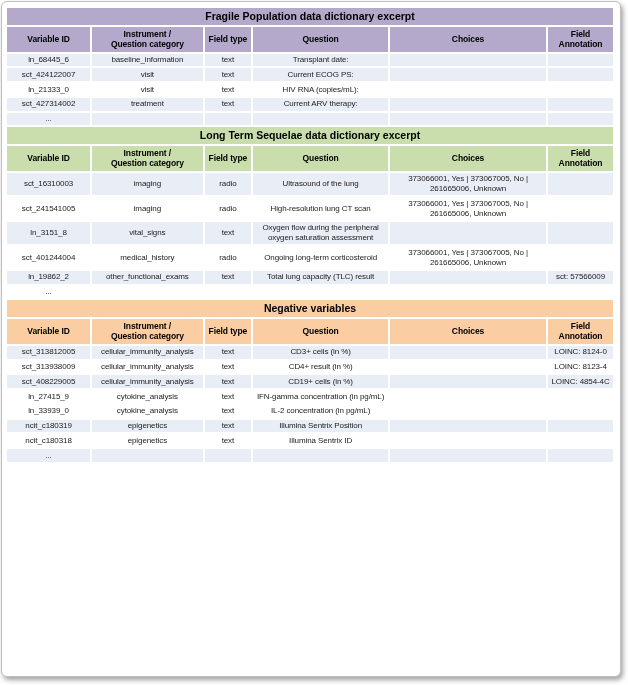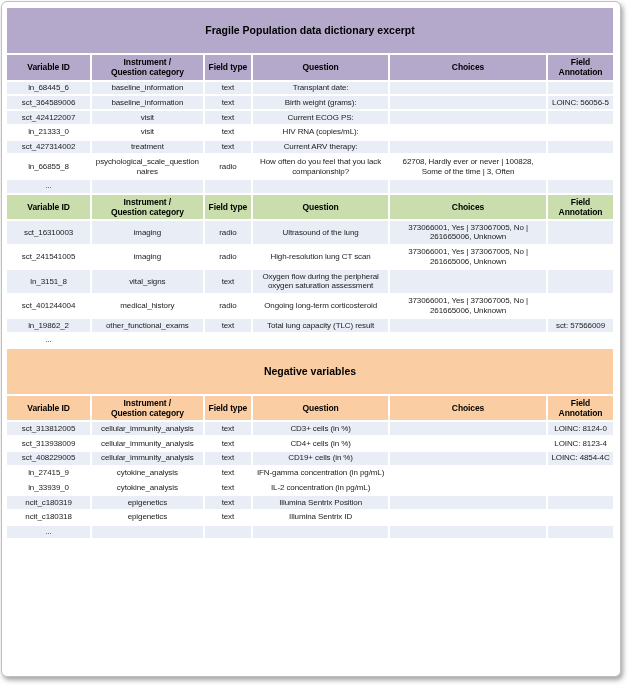--- a/index.html
+++ b/index.html
@@ -11,21 +11,21 @@
     padding:6px 5px;
   }
   table{width:100%;border-collapse:separate;border-spacing:0;table-layout:fixed;}
   td,th{
     box-sizing:border-box;border-right:2px solid #ffffff;border-bottom:2px solid #ffffff;
     padding:1.5px 3px;text-align:center;vertical-align:middle;
     font-size:8px;line-height:1.22;overflow-wrap:anywhere;letter-spacing:-0.1px;
   }
   .title-cell{
     background:var(--hdr);font-size:10.5px;font-weight:bold;color:#000;
-    padding:16px 2px;letter-spacing:0;
+    padding:2px 2px;letter-spacing:0;
   }
   th.col-hdr{
     background:var(--hdr);font-weight:bold;color:#000;font-size:8.5px;
     white-space:pre-line;padding:2px 2px;
   }
   tr.band td{background:var(--band);}
   .w0{width:14%}.w1{width:18.5%}.w2{width:8%}.w3{width:22.5%}.w4{width:26%}.w5{width:11%}
 </style>
 </head>
 <body>
@@ -57,28 +57,20 @@
           </tr>
           <tr class="band">
             <td>ln_68445_6</td>
             <td>baseline_information</td>
             <td>text</td>
             <td>Transplant date:</td>
             <td></td>
             <td></td>
           </tr>
           <tr class="band">
-            <td>sct_364589006</td>
-            <td>baseline_information</td>
-            <td>text</td>
-            <td>Birth weight (grams):</td>
-            <td></td>
-            <td>LOINC: 56056-5</td>
-          </tr>
-          <tr class="band">
             <td>sct_424122007</td>
             <td>visit</td>
             <td>text</td>
             <td>Current ECOG PS:</td>
             <td></td>
             <td></td>
           </tr>
           <tr>
             <td>ln_21333_0</td>
             <td>visit</td>
@@ -86,28 +78,20 @@
             <td>HIV RNA (copies/mL):</td>
             <td></td>
             <td></td>
           </tr>
           <tr class="band">
             <td>sct_427314002</td>
             <td>treatment</td>
             <td>text</td>
             <td>Current ARV therapy:</td>
             <td></td>
-            <td></td>
-          </tr>
-          <tr>
-            <td>ln_66855_8</td>
-            <td>psychological_scale_questionnaires</td>
-            <td>radio</td>
-            <td>How often do you feel that you lack companionship?</td>
-            <td>62708, Hardly ever or never | 100828, Some of the time | 3, Often</td>
             <td></td>
           </tr>
           <tr class="band">
             <td>...</td>
             <td></td>
             <td></td>
             <td></td>
             <td></td>
             <td></td>
           </tr>
@@ -117,20 +101,23 @@
         <colgroup>
           <col class="w0">
           <col class="w1">
           <col class="w2">
           <col class="w3">
           <col class="w4">
           <col class="w5">
         </colgroup>
         <tbody>
           <tr>
+            <td colspan="6" class="title-cell">Long Term Sequelae data dictionary excerpt</td>
+          </tr>
+          <tr>
             <th class="col-hdr">Variable  ID</th>
             <th class="col-hdr">Instrument  /
 Question category</th>
             <th class="col-hdr">Field type</th>
             <th class="col-hdr">Question</th>
             <th class="col-hdr">Choices</th>
             <th class="col-hdr">Field
 Annotation</th>
           </tr>
           <tr class="band">
@@ -211,21 +198,21 @@
             <td>cellular_immunity_analysis</td>
             <td>text</td>
             <td>CD3+ cells (in %)</td>
             <td></td>
             <td>LOINC: 8124-0</td>
           </tr>
           <tr>
             <td>sct_313938009</td>
             <td>cellular_immunity_analysis</td>
             <td>text</td>
-            <td>CD4+ cells (in %)</td>
+            <td>CD4+ result (in %)</td>
             <td></td>
             <td>LOINC: 8123-4</td>
           </tr>
           <tr class="band">
             <td>sct_408229005</td>
             <td>cellular_immunity_analysis</td>
             <td>text</td>
             <td>CD19+ cells (in %)</td>
             <td></td>
             <td>LOINC: 4854-4C</td>

